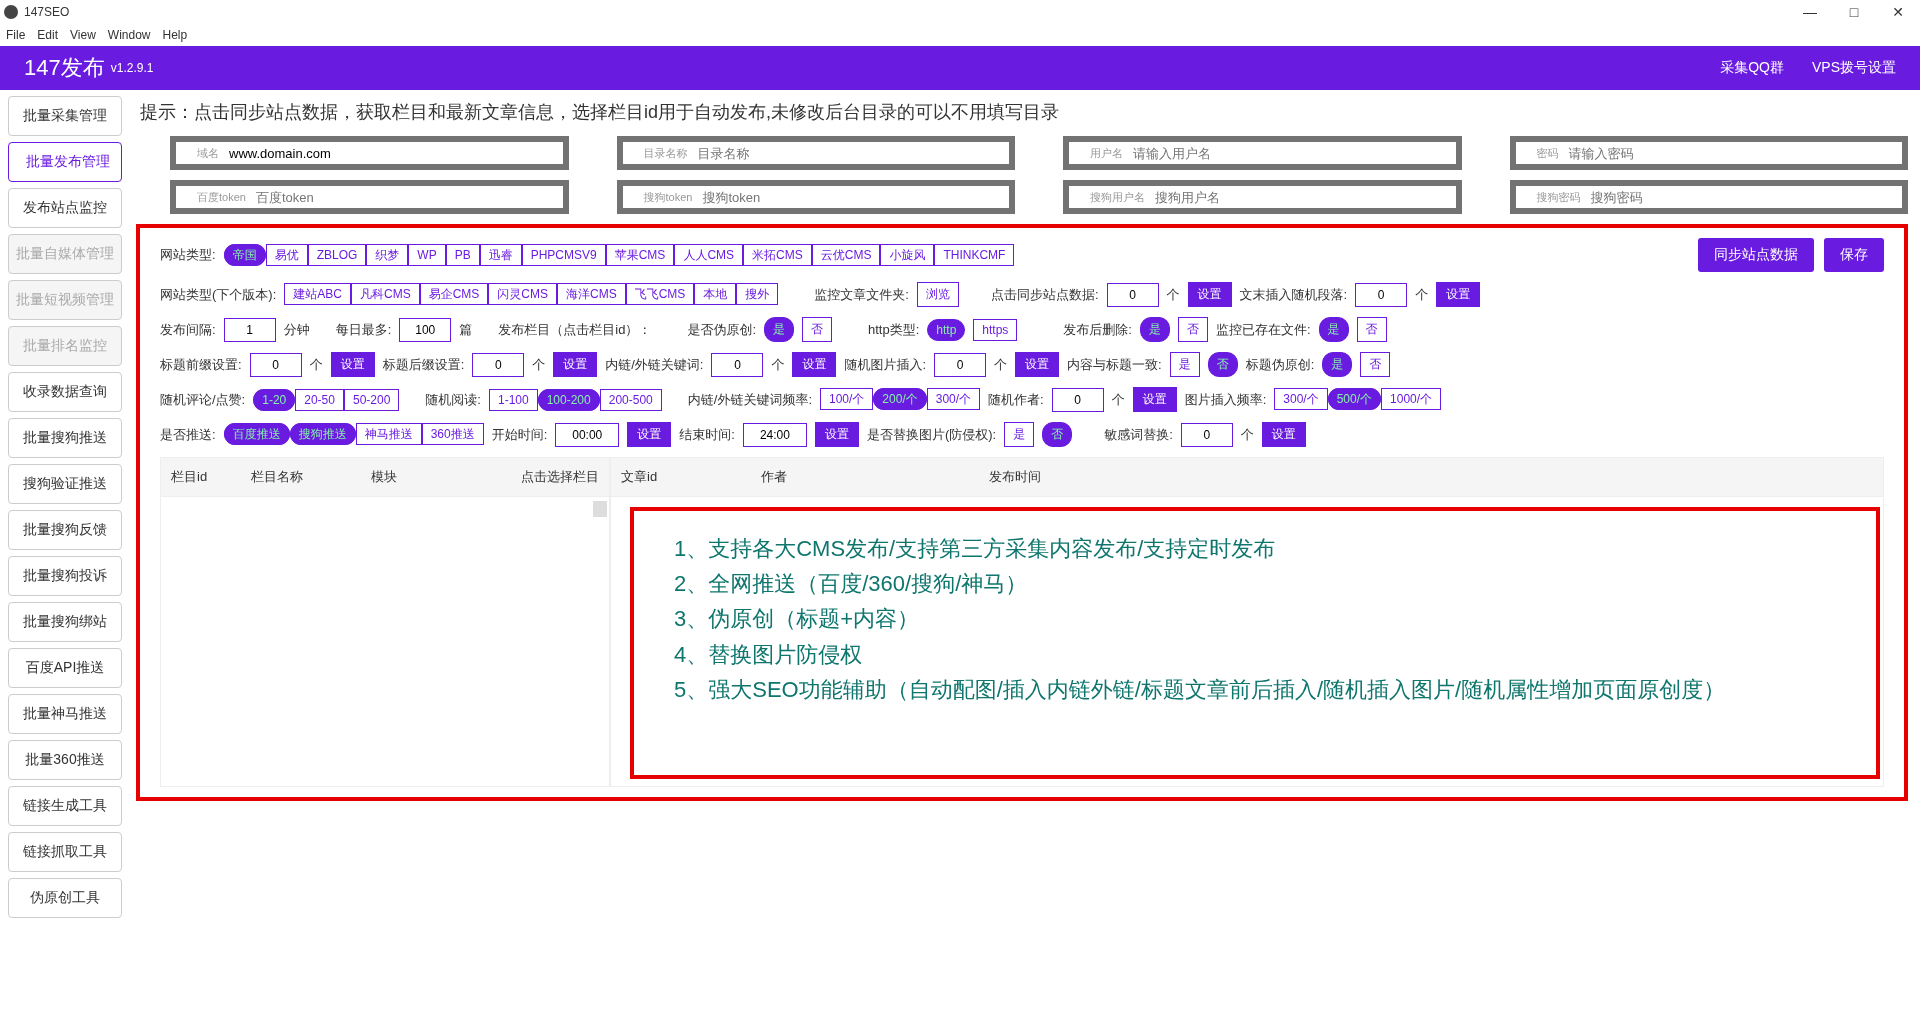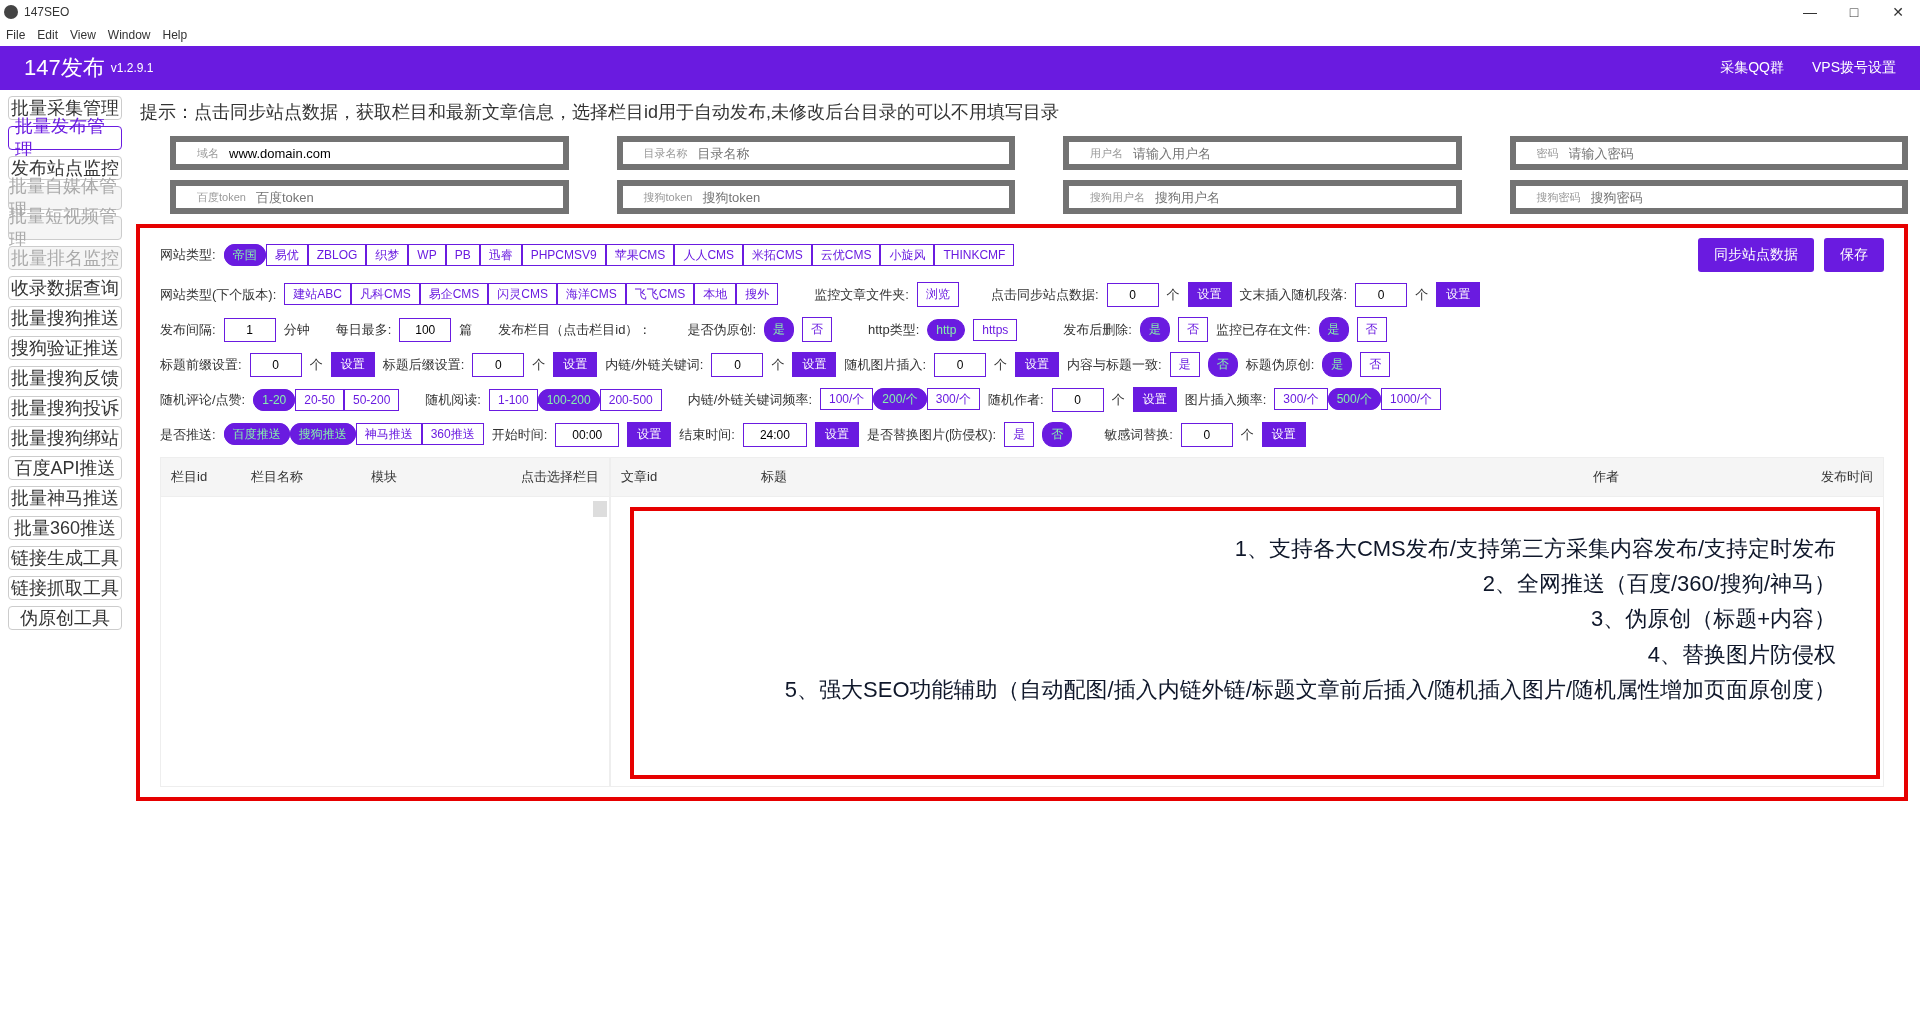--- a/index.html
+++ b/index.html
@@ -11,21 +11,21 @@
 .win-btn { width: 20px; text-align: center; font-size: 14px; cursor: pointer; }
 .menubar { height: 22px; display: flex; align-items: center; padding: 0 6px; gap: 12px; font-size: 12px; }
 .menubar span { cursor: pointer; }
 .header { height: 44px; background: #6a1be0; color: #fff; display: flex; align-items: center; padding: 0 24px; }
 .header-title { font-size: 22px; font-weight: 500; }
 .header-ver { font-size: 12px; margin-left: 6px; }
 .header-links { margin-left: auto; display: flex; gap: 28px; font-size: 14px; }
 .header-links span { cursor: pointer; }
 .layout { display: flex; height: calc(100vh - 90px); }
 .sidebar { width: 130px; padding: 6px 8px; display: flex; flex-direction: column; gap: 6px; background: #fff; }
-.side-btn { height: 24px; border: 1px solid #ccc; border-radius: 4px; display: flex; align-items: center; justify-content: center; font-size: 18px; cursor: pointer; background: #fff; }
+.side-btn { height: 40px; border: 1px solid #ccc; border-radius: 4px; display: flex; align-items: center; justify-content: center; font-size: 14px; cursor: pointer; background: #fff; }
 .side-btn.active { color: #6a1be0; border-color: #6a1be0; padding-left: 6px; }
 .side-btn.disabled { color: #aaa; background: #f5f5f5; }
 .main { flex: 1; padding: 0 12px 12px 6px; overflow: hidden; }
 .hint { font-size: 18px; padding: 10px 4px 12px; }
 .row { display: flex; gap: 14px; margin-bottom: 10px; }
 .field { flex: 1; border: 6px solid #737373; height: 34px; display: flex; align-items: center; padding: 0 21px; margin-left: 34px; }
 .field-label { color: #999; font-size: 11px; margin-right: 10px; }
 .field input { border: none; outline: none; flex: 1; font-size: 13px; }
 .redbox { border: 4px solid #e60000; padding: 10px 20px; }
 .cfg-row { display: flex; align-items: center; gap: 8px; margin-bottom: 10px; flex-wrap: wrap; font-size: 13px; }
@@ -36,21 +36,21 @@
 .smallinput.wide { width: 64px; }
 .btn-purple { background: #6a1be0; color: #fff; border: none; padding: 4px 10px; font-size: 12px; cursor: pointer; }
 .btn-big { background: #6a1be0; color: #fff; border: none; padding: 8px 16px; font-size: 14px; cursor: pointer; border-radius: 3px; }
 .top-actions { margin-left: auto; display: flex; gap: 10px; }
 .tables { display: flex; gap: 0; margin-top: 8px; }
 .tbl-left { width: 450px; }
 .tbl-right { flex: 1; position: relative; }
 .tbl-head { display: flex; background: #f5f5f5; height: 40px; align-items: center; font-size: 13px; border: 1px solid #eee; }
 .th { padding: 0 10px; }
 .overlay { position: absolute; left: 20px; right: 4px; top: 50px; bottom: 8px; border: 4px solid #e60000; padding: 20px 40px; }
-.overlay-line { color: #0f172a; font-size: 22px; line-height: 1.6; text-align: right; }
+.overlay-line { color: #0f766e; font-size: 22px; line-height: 1.6; }
 .scrollbar-hint { position: absolute; left: -18px; top: 12px; width: 14px; height: 16px; background: #ddd; }
 </style>
 </head>
 <body>
 
 <div class="titlebar">
   <span class="titlebar-icon"></span>
   <span class="titlebar-title">147SEO</span>
   <div class="win-controls">
     <span class="win-btn">—</span>
@@ -260,21 +260,20 @@
             <div class="th" style="width:120px">模块</div>
             <div class="th" style="flex:1;text-align:right">点击选择栏目</div>
           </div>
           <div style="height:290px;border:1px solid #eee;border-top:none;position:relative">
             <div class="scrollbar-hint" style="left:auto;right:2px;top:4px"></div>
           </div>
         </div>
         <div class="tbl-right">
           <div class="tbl-head">
             <div class="th" style="width:140px">文章id</div>
-            <div class="th" style="flex:1">标题</div>
             <div class="th" style="width:200px">作者</div>
             <div class="th" style="width:100px;text-align:right">发布时间</div>
           </div>
           <div style="height:290px;border:1px solid #eee;border-top:none"></div>
           <div class="overlay" id="overlay">
               <div class="overlay-line">1、支持各大CMS发布/支持第三方采集内容发布/支持定时发布</div>
               <div class="overlay-line">2、全网推送（百度/360/搜狗/神马）</div>
               <div class="overlay-line">3、伪原创（标题+内容）</div>
               <div class="overlay-line">4、替换图片防侵权</div>
               <div class="overlay-line">5、强大SEO功能辅助（自动配图/插入内链外链/标题文章前后插入/随机插入图片/随机属性增加页面原创度）</div>

